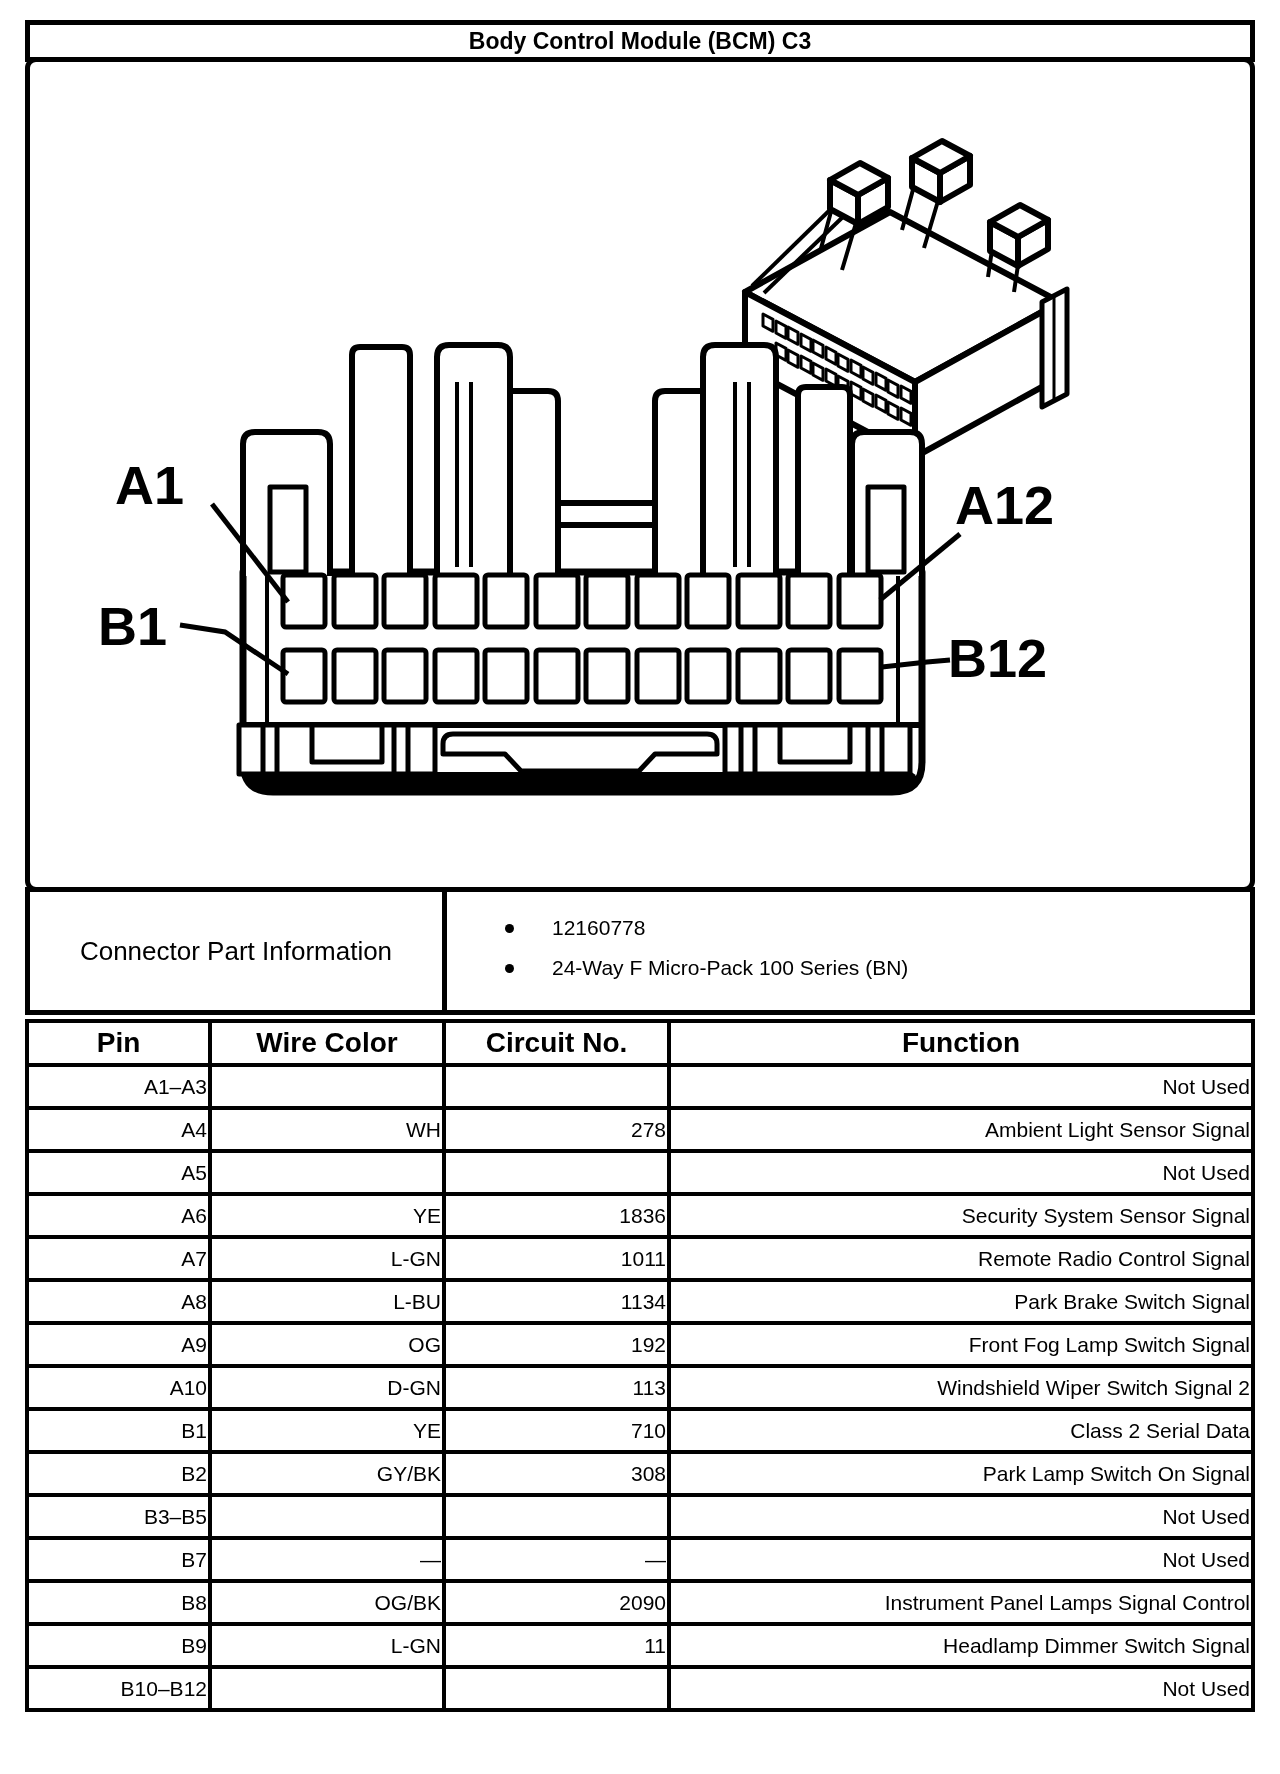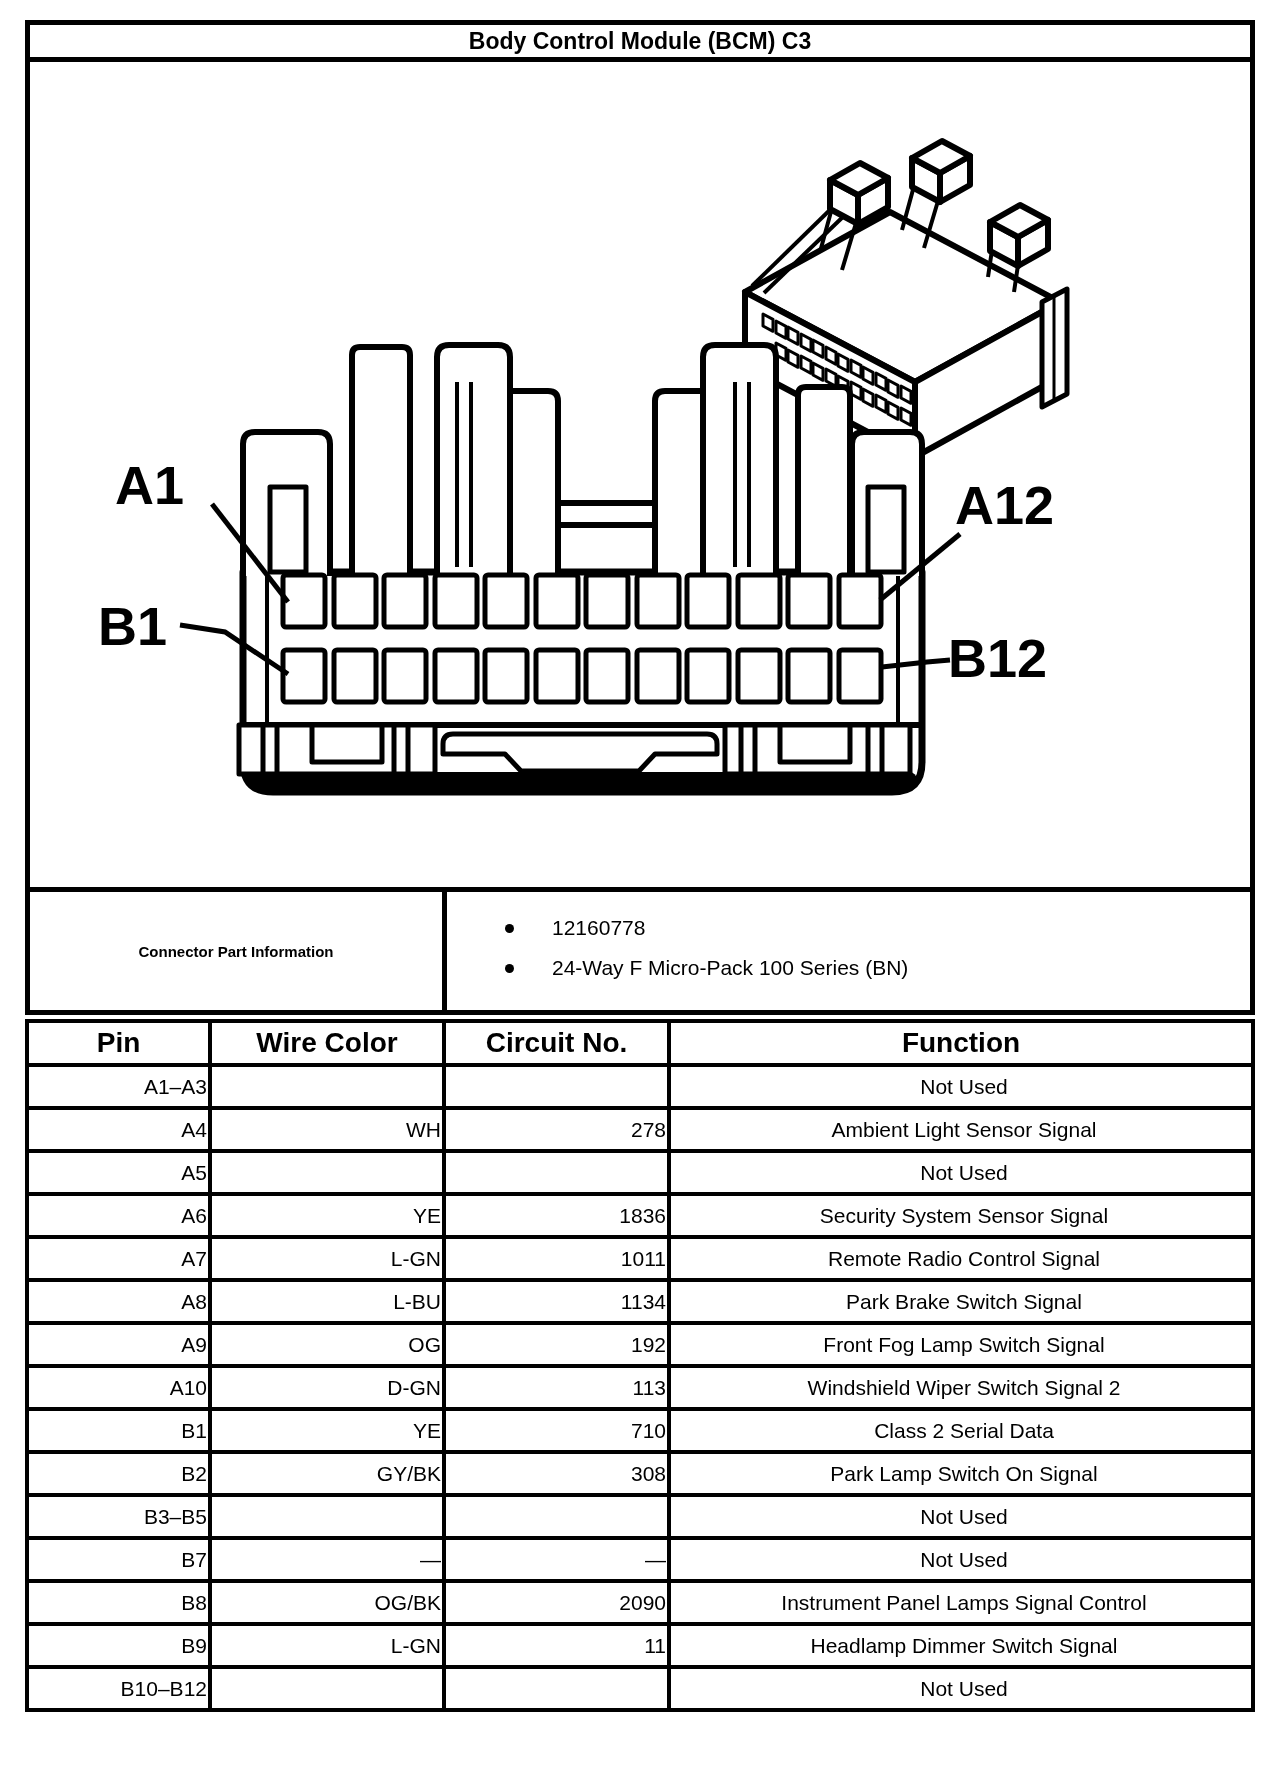--- a/index.html
+++ b/index.html
@@ -1,32 +1,32 @@
 <!DOCTYPE html>
 <html><head>
 <meta charset="utf-8">
 <style>
   html,body{margin:0;padding:0;background:#ffffff;}
   body{width:1280px;height:1774px;font-family:"Liberation Sans","DejaVu Sans",sans-serif;color:#000;}
   .page{padding:20px 25px 0 25px;}
   .box{border:5px solid #000;background:#fff;}
   .title-box{height:32px;line-height:32px;text-align:center;font-weight:bold;font-size:23px;}
-  .diagram-box{margin-top:-5px;height:825px;position:relative;overflow:hidden;}
+  .diagram-box{margin-top:-5px;height:825px;position:relative;overflow:hidden;border-radius:11px;}
   .partinfo-box{margin-top:-5px;height:118px;display:flex;align-items:stretch;}
   .partinfo-label{width:412px;border-right:5px solid #000;display:flex;align-items:center;justify-content:center;
-    font-weight:bold;font-size:15px;text-align:center;}
+    font-weight:normal;font-size:26px;text-align:center;}
   .partinfo-items{flex:1;padding:16px 0 8px 58px;}
   .pi-item{display:flex;align-items:center;height:40px;font-size:21px;}
   .pi-dot{width:9px;height:9px;border-radius:50%;background:#000;margin-right:38px;flex:0 0 auto;}
   table.pins{margin-top:4px;border-collapse:collapse;table-layout:fixed;width:1230px;background:#fff;}
   table.pins th,table.pins td{border:4px solid #000;overflow:hidden;white-space:nowrap;}
   table.pins th{height:38px;font-size:28px;font-weight:bold;text-align:center;}
   table.pins td{height:37px;font-size:21px;}
   td.c{text-align:right;}
-  td.f{text-align:center;padding-left:7px;}
+  td.f{text-align:right;padding-left:7px;}
   svg text{font-family:"Liberation Sans","DejaVu Sans",sans-serif;font-weight:bold;}
 </style>
 </head>
 <body>
 
 <div class="page">
 
   <div class="box title-box">Body Control Module (BCM) C3</div>
 
   <div class="box diagram-box">

